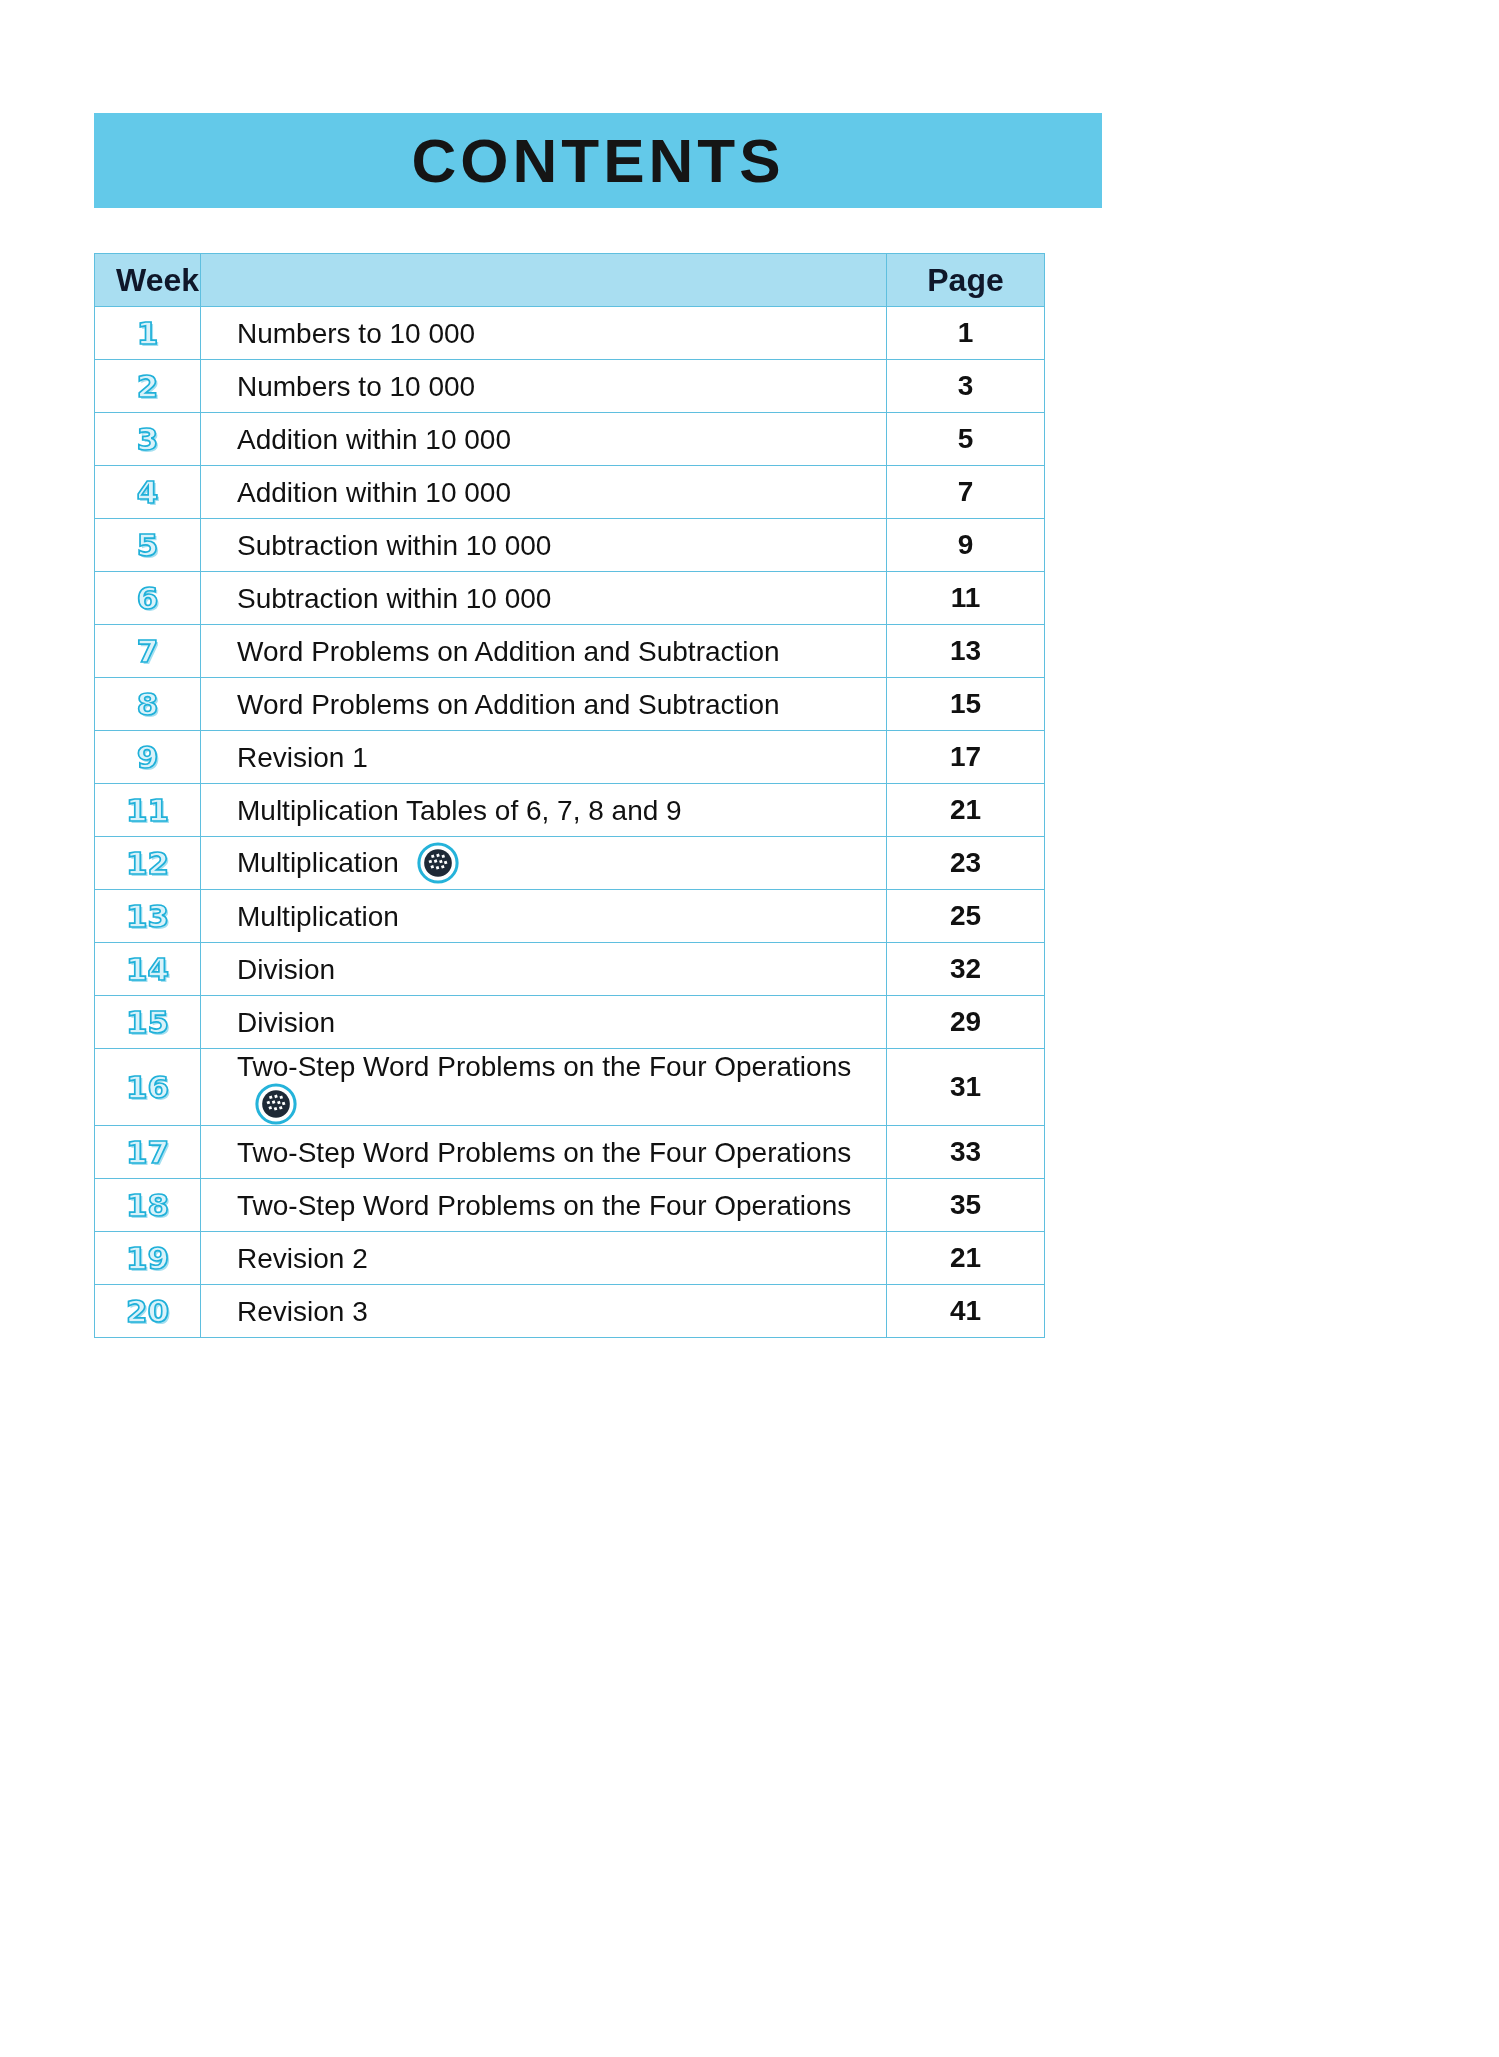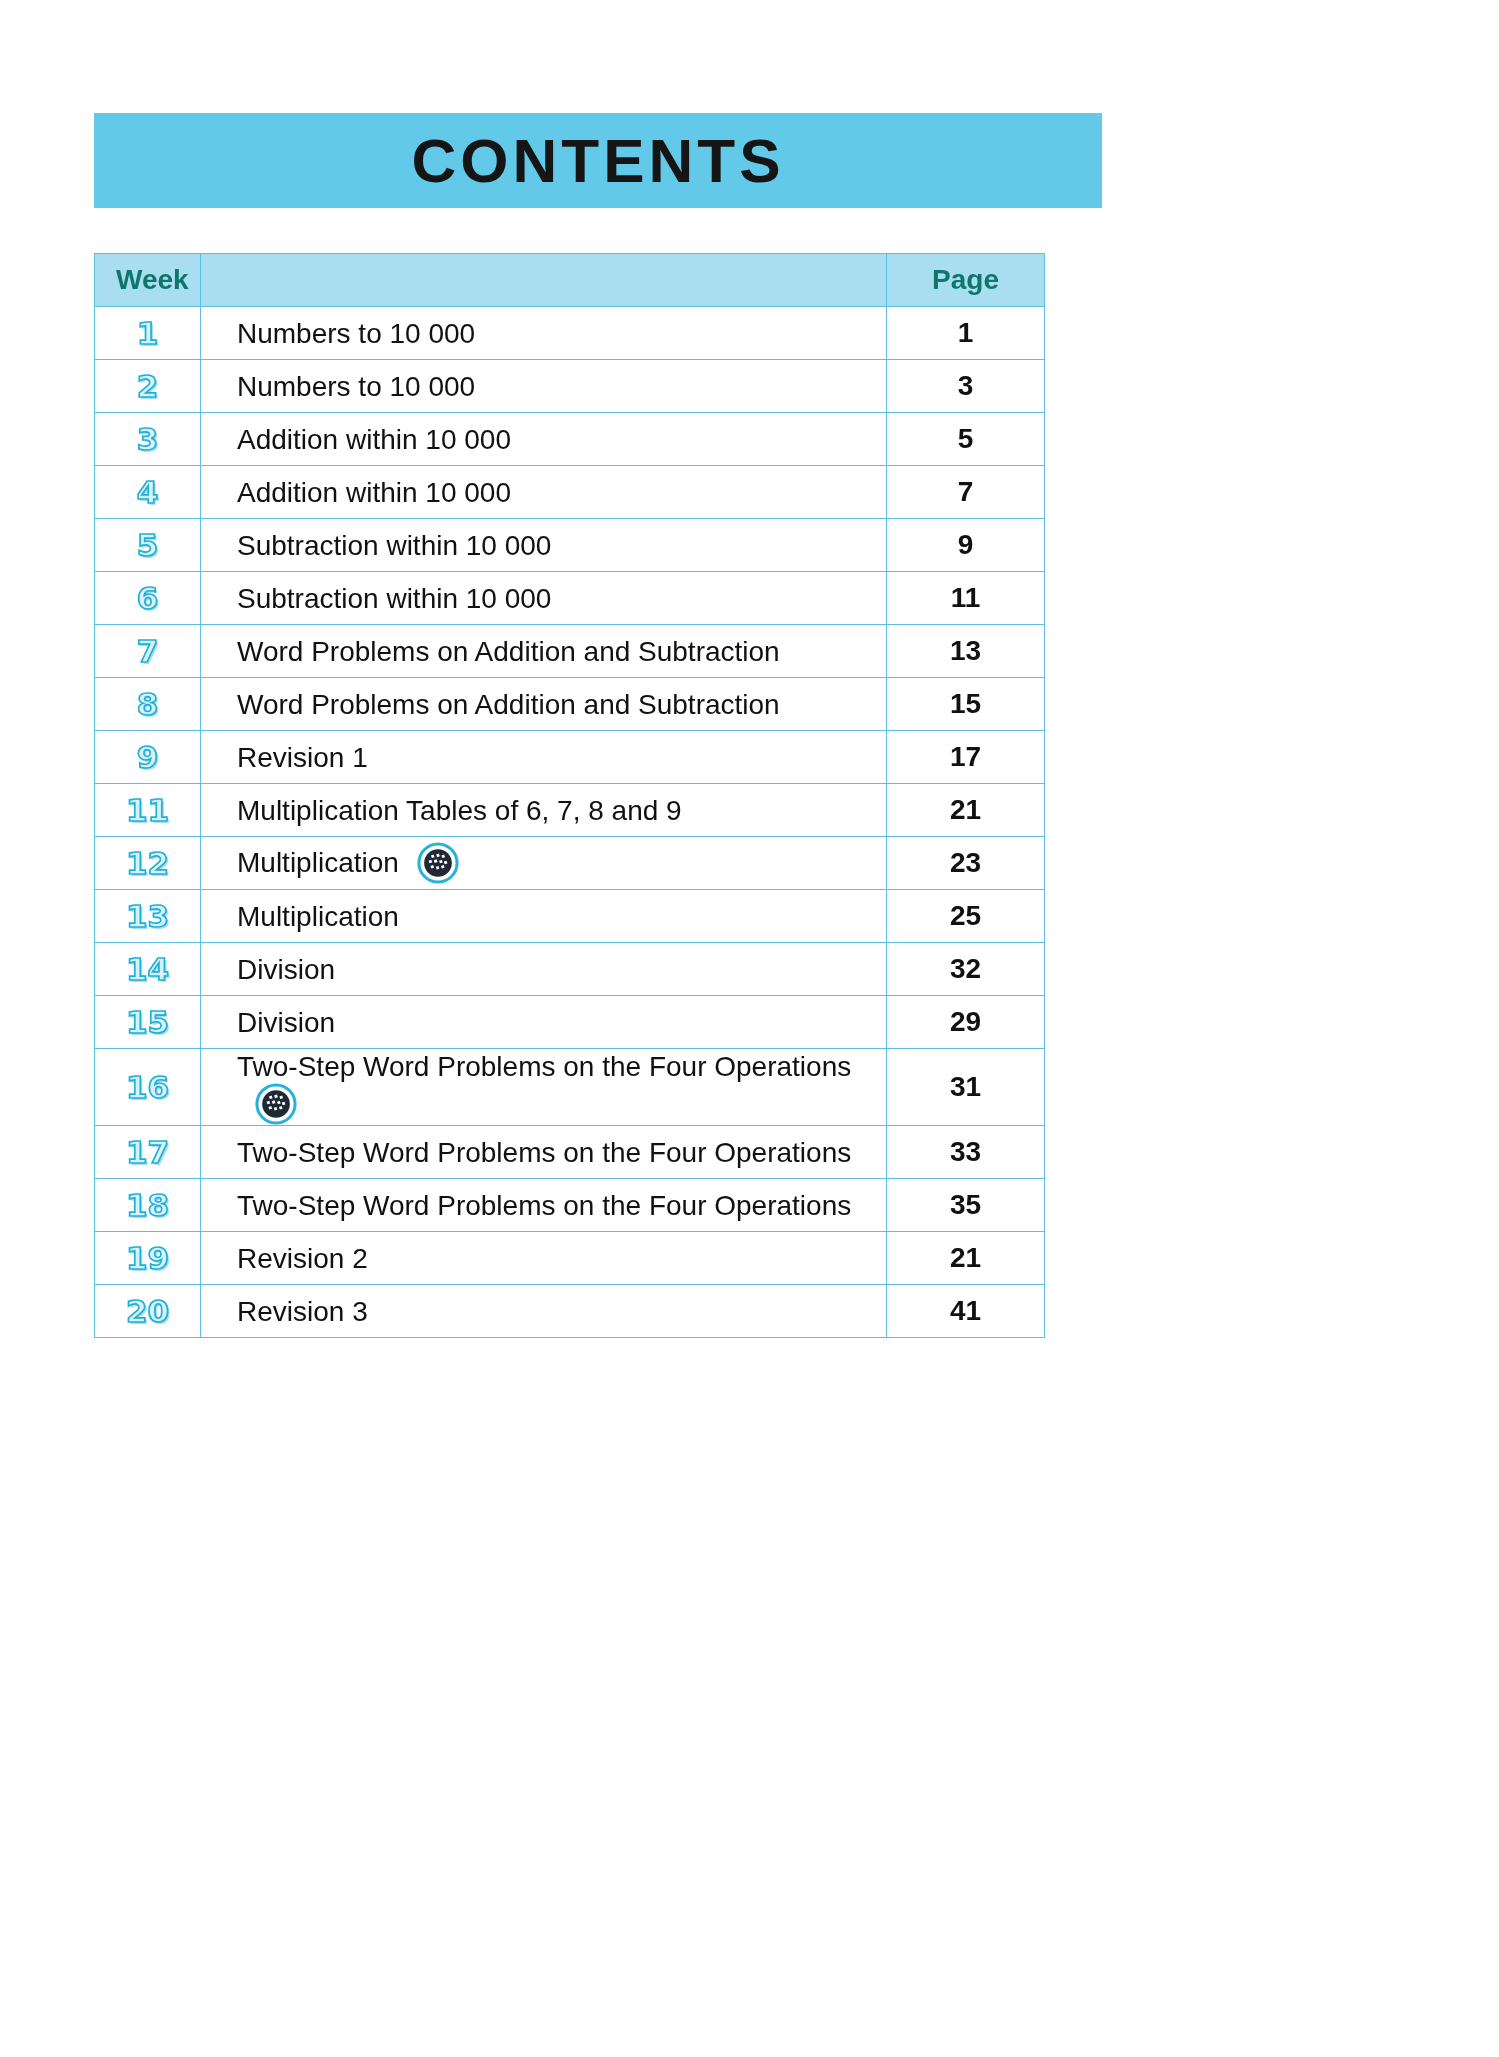--- a/index.html
+++ b/index.html
@@ -41,23 +41,23 @@
   }
   .contents-table th,
   .contents-table td {
     border: 1px solid var(--table-border, #5FBFDF);
   }
   .contents-table thead tr {
     background: var(--header-row-bg, #A9DEF1);
     height: 53px;
   }
   .contents-table th {
-    font-size: 28px;
+    font-size: 32px;
     font-weight: bold;
-    color: #0f766e;
+    color: #0f172a;
   }
   th.col-week { text-align: left; padding-left: 21px; }
   th.col-topic { text-align: left; }
   th.col-page { text-align: center; }
 
   .contents-table tbody tr { height: 53px; background: #ffffff; }
 
   td.week-cell { text-align: center; vertical-align: middle; }
   .week-num {
     font-family: "DejaVu Sans", sans-serif;

